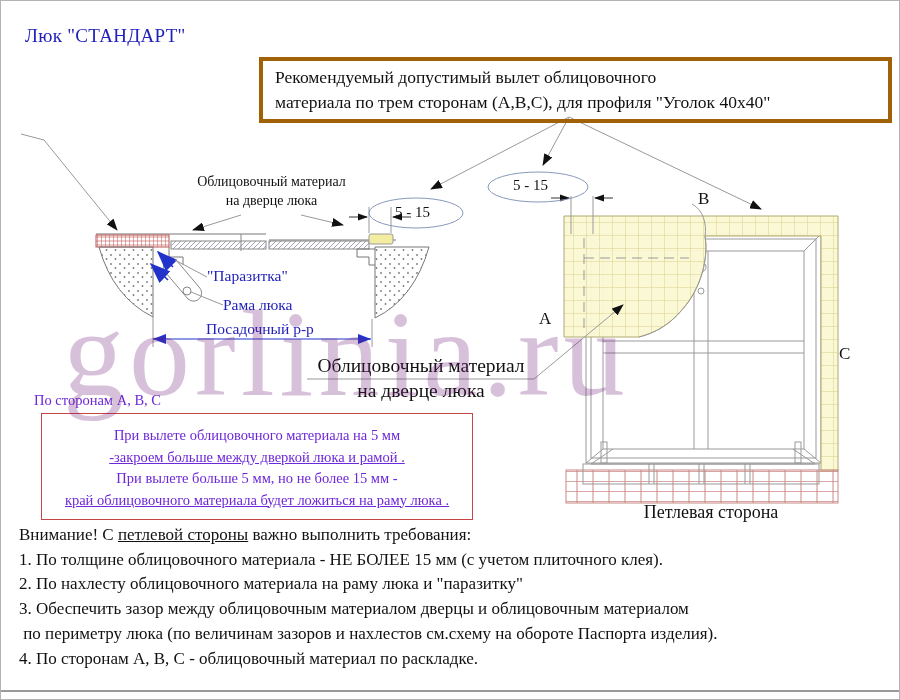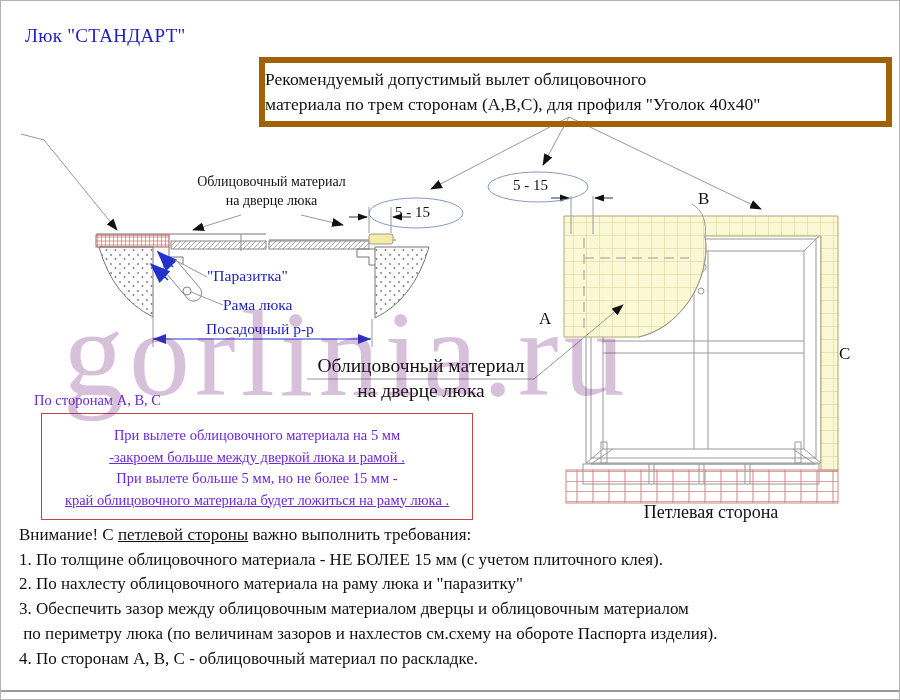--- a/index.html
+++ b/index.html
@@ -6,22 +6,22 @@
   .page{
     position:relative;width:898px;height:698px;background:#ffffff;
     border:1px solid #b3b3b3;overflow:hidden;
     font-family:"Liberation Serif", serif;color:#111;
   }
   .abs{position:absolute;}
   .blue{color:#2222bb;}
   .red{color:#6d28d9;}
   .title{font-size:19px;letter-spacing:.3px;}
   .recbox{
-    border:6px solid #a16207;background:transparent;
-    font-size:17.5px;line-height:25px;padding:4px 0;font-family:Liberation Serif, serif;
+    border:4px solid #a16207;background:transparent;
+    font-size:17.5px;line-height:25px;padding:4px 12px;font-family:Liberation Serif, serif;
   }
   .lbl{font-size:14px;line-height:19px;}
   .lbl-c{text-align:center;}
   .bluelbl{font-size:15.5px;}
   .dim{font-size:15px;}
   .bigtxt{font-size:19.5px;line-height:25px;text-align:center;}
   .sidelbl{font-size:17px;}
   .hingelbl{font-size:18px;text-align:center;}
   .redhead{font-size:14.5px;}
   .redbox{

